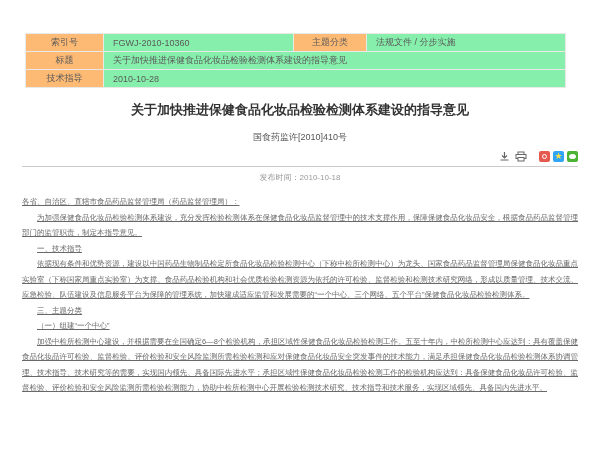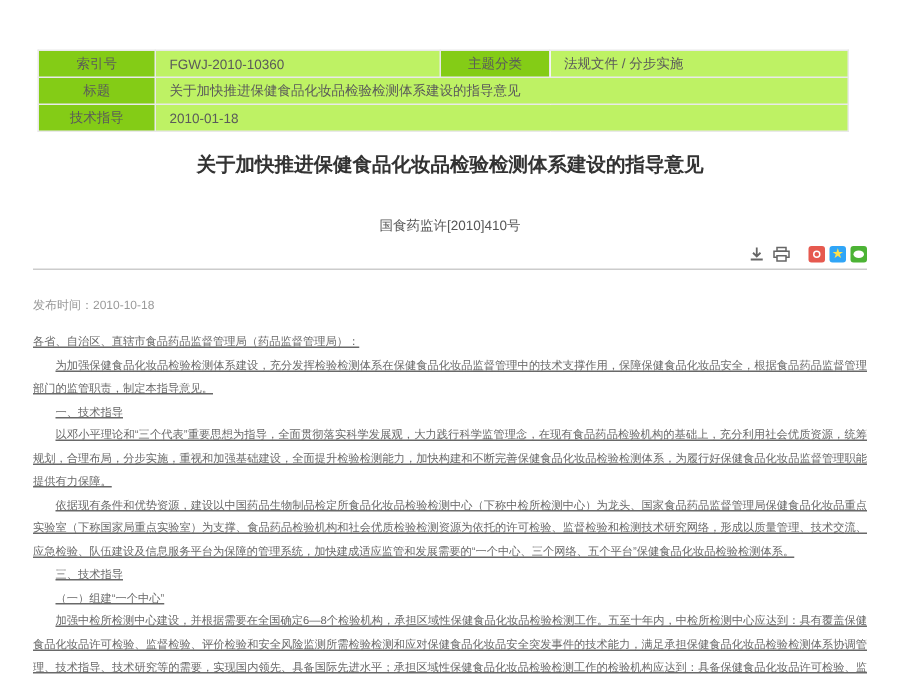--- a/index.html
+++ b/index.html
@@ -18,40 +18,40 @@
     width:540px;
     margin:33px 0 0 3px;
     table-layout:fixed;
   }
   table.meta td {
     border:1px solid #e9e9e9;
     height:18px;
     font-size:9px;
     color:#5a5a5a;
     padding:0 0 0 9px;
-    background:#bef264;
+    background:#86efac;
     overflow:hidden;
     white-space:nowrap;
   }
   table.meta td.lbl {
-    background:#84cc16;
+    background:#fdba74;
     text-align:center;
     padding:0;
   }
 
   
   .doc-title {
     margin-top:13px;
     text-align:center;
     font-size:13px;
     font-weight:bold;
     color:#333333;
   }
   .doc-number {
-    margin-top:25px;
+    margin-top:12px;
     text-align:center;
     font-size:9px;
     color:#555555;
   }
 
   
   .toolbar {
     margin-top:6px;
     height:12px;
     display:flex;
@@ -75,22 +75,22 @@
   .qzone-star { font-size:9px; line-height:11px; }
   .wechat-bubble {
     width:7px; height:5px;
     background:#fff;
     border-radius:50%;
   }
 
   .sep { border:none; border-top:1px solid #cccccc; margin:4px 0 0 0; }
 
   .pub-date {
-    margin-top:18px;
-    text-align:left;
+    margin-top:5px;
+    text-align:center;
     font-size:8px;
     color:#999999;
   }
 
   
   .doc-body {
     margin-top:11px;
     font-size:7.5px;
     line-height:15.5px;
     color:#696969;
@@ -117,21 +117,21 @@
       <td>FGWJ-2010-10360</td>
       <td class="lbl">主题分类</td>
       <td>法规文件 / 分步实施</td>
     </tr>
     <tr>
       <td class="lbl">标题</td>
       <td colspan="3">关于加快推进保健食品化妆品检验检测体系建设的指导意见</td>
     </tr>
     <tr>
       <td class="lbl">技术指导</td>
-      <td colspan="3">2010-01-18</td>
+      <td colspan="3">2010-10-28</td>
     </tr>
   </tbody>
     </table>
 
   <div class="doc-title">关于加快推进保健食品化妆品检验检测体系建设的指导意见</div>
   <div class="doc-number">国食药监许[2010]410号</div>
 
   <div class="toolbar">
     <span class="tool-btn">
       <svg width="11" height="11" viewBox="0 0 11 11">
@@ -159,20 +159,19 @@
   </div>
 
   <hr class="sep">
 
   <div class="pub-date">发布时间：2010-10-18</div>
 
   <div class="doc-body">
     <p class="salutation">各省、自治区、直辖市食品药品监督管理局（药品监督管理局）：</p>
     <p>为加强保健食品化妆品检验检测体系建设，充分发挥检验检测体系在保健食品化妆品监督管理中的技术支撑作用，保障保健食品化妆品安全，根据食品药品监督管理部门的监管职责，制定本指导意见。</p>
     <p>一、技术指导</p>
-    <p>以邓小平理论和“三个代表”重要思想为指导，全面贯彻落实科学发展观，大力践行科学监管理念，在现有食品药品检验机构的基础上，充分利用社会优质资源，统筹规划，合理布局，分步实施，重视和加强基础建设，全面提升检验检测能力，加快构建和不断完善保健食品化妆品检验检测体系，为履行好保健食品化妆品监督管理职能提供有力保障。</p>
     <p>依据现有条件和优势资源，建设以中国药品生物制品检定所食品化妆品检验检测中心（下称中检所检测中心）为龙头、国家食品药品监督管理局保健食品化妆品重点实验室（下称国家局重点实验室）为支撑、食品药品检验机构和社会优质检验检测资源为依托的许可检验、监督检验和检测技术研究网络，形成以质量管理、技术交流、应急检验、队伍建设及信息服务平台为保障的管理系统，加快建成适应监管和发展需要的“一个中心、三个网络、五个平台”保健食品化妆品检验检测体系。</p>
-    <p>三、技术指导</p>
+    <p>三、主题分类</p>
     <p>（一）组建“一个中心”</p>
     <p>加强中检所检测中心建设，并根据需要在全国确定6—8个检验机构，承担区域性保健食品化妆品检验检测工作。五至十年内，中检所检测中心应达到：具有覆盖保健食品化妆品许可检验、监督检验、评价检验和安全风险监测所需检验检测和应对保健食品化妆品安全突发事件的技术能力，满足承担保健食品化妆品检验检测体系协调管理、技术指导、技术研究等的需要，实现国内领先、具备国际先进水平；承担区域性保健食品化妆品检验检测工作的检验机构应达到：具备保健食品化妆品许可检验、监督检验、评价检验和安全风险监测所需检验检测能力，协助中检所检测中心开展检验检测技术研究、技术指导和技术服务，实现区域领先、具备国内先进水平。</p>
   </div>
 
 </div>
 
 </body></html>

